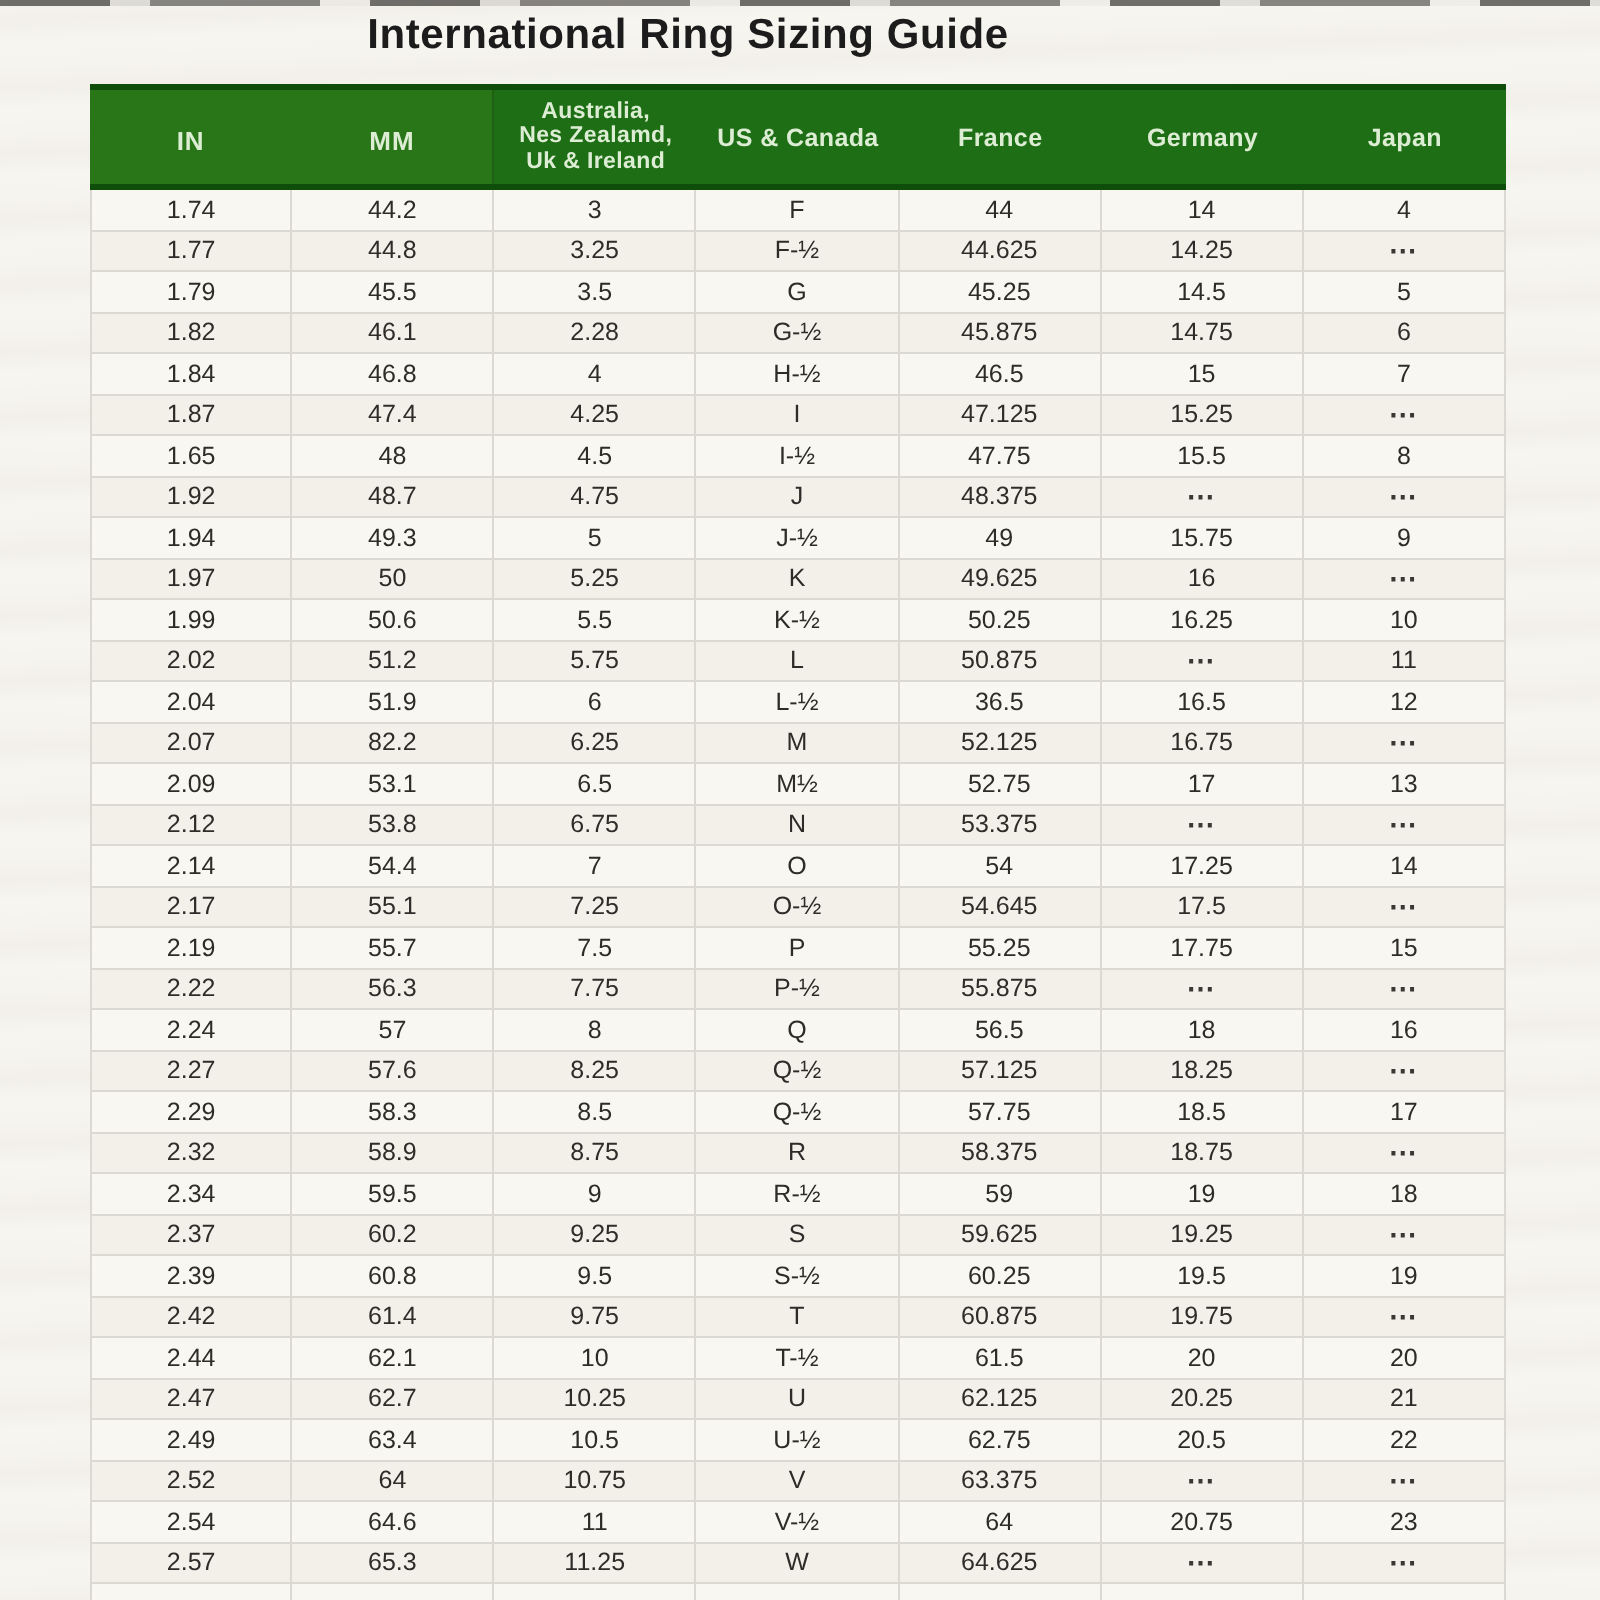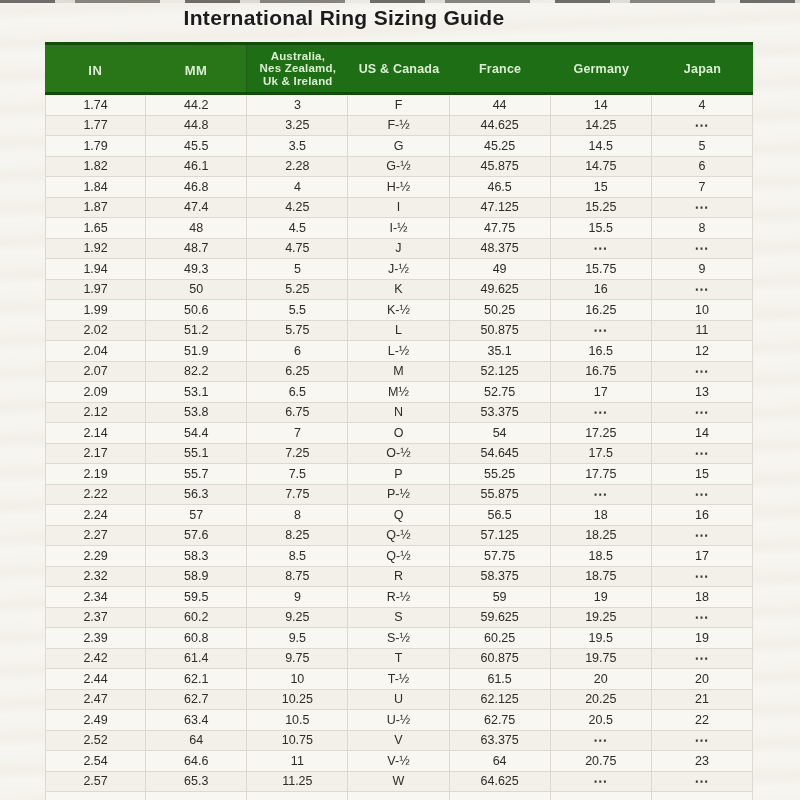--- a/index.html
+++ b/index.html
@@ -225,21 +225,21 @@
         <div class="tcell">L</div>
         <div class="tcell">50.875</div>
         <div class="tcell dots">⋯</div>
         <div class="tcell">11</div>
       </div>
       <div class="trow">
         <div class="tcell">2.04</div>
         <div class="tcell">51.9</div>
         <div class="tcell">6</div>
         <div class="tcell">L-½</div>
-        <div class="tcell">35.1</div>
+        <div class="tcell">36.5</div>
         <div class="tcell">16.5</div>
         <div class="tcell">12</div>
       </div>
       <div class="trow">
         <div class="tcell">2.07</div>
         <div class="tcell">82.2</div>
         <div class="tcell">6.25</div>
         <div class="tcell">M</div>
         <div class="tcell">52.125</div>
         <div class="tcell">16.75</div>

